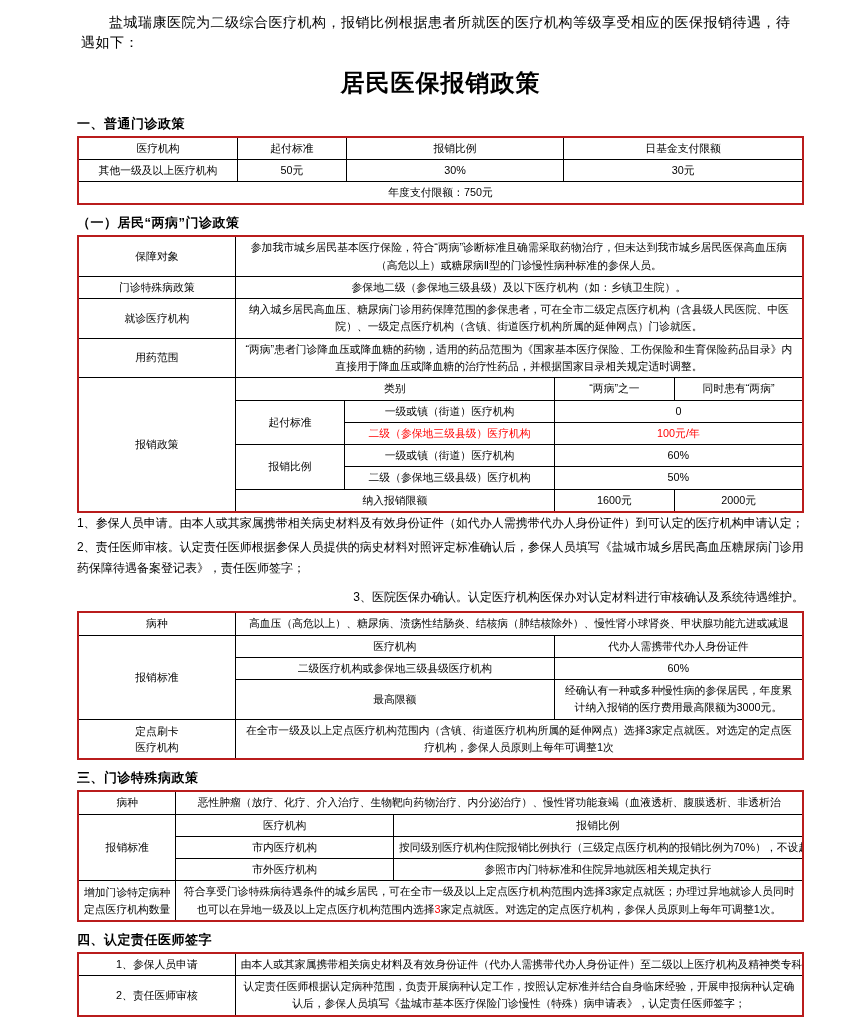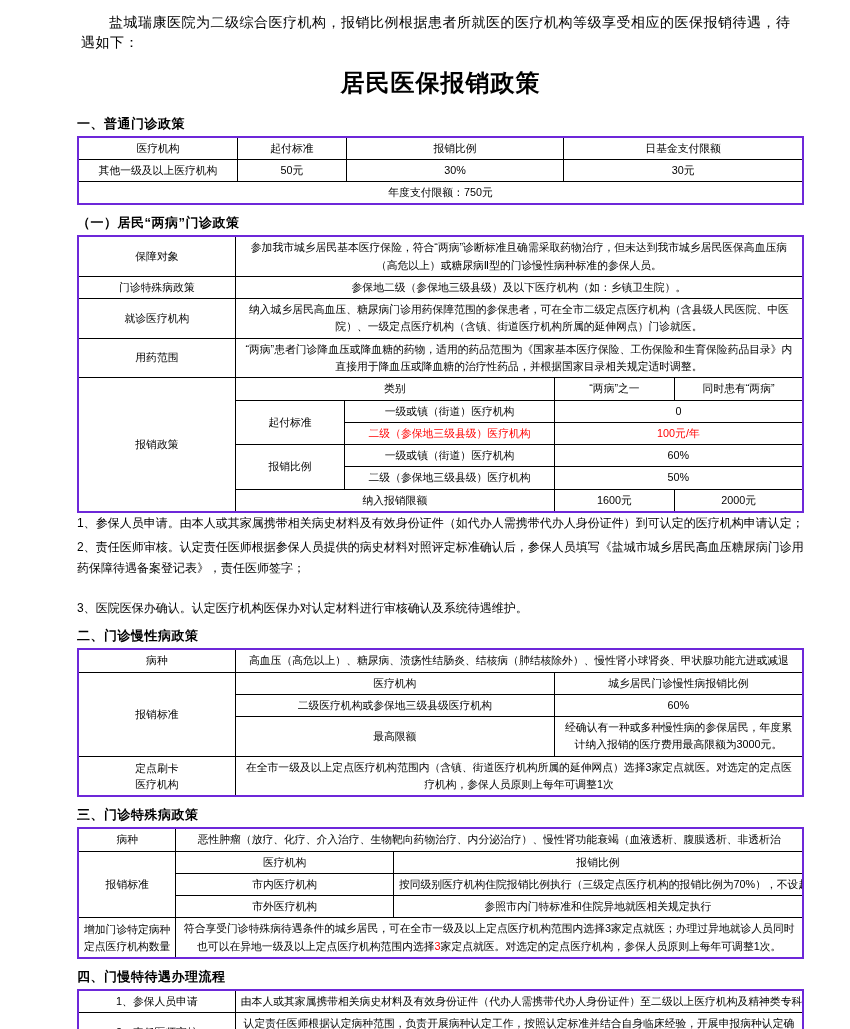--- a/index.html
+++ b/index.html
@@ -16,36 +16,36 @@
   }
   .doc-title{
     font-size:24px;font-weight:bold;text-align:center;
     margin:14px 0 16px 0;letter-spacing:1px;
   }
   h2.sec{
     font-size:13px;font-weight:bold;margin:9px 0 3px 0;letter-spacing:.5px;
   }
   table.t{
     width:100%;border-collapse:collapse;table-layout:fixed;
-    border:2px solid #6d28d9;
+    border:2px solid #b91c1c;
   }
   table.t td{
     border:1px solid #000;
     font-size:10.8px;line-height:1.6;
     padding:2px 5px;text-align:center;vertical-align:middle;
     word-break:break-all;
   }
   td.left{text-align:left;}
   td.pad-sm{padding-top:4px;padding-bottom:4px;}
   td.pad-md{padding-top:7px;padding-bottom:7px;}
   td.pad-lg{padding-top:10px;padding-bottom:10px;}
   td.nowrap{white-space:nowrap;overflow:hidden;word-break:keep-all;}
   .red{color:#ff0000;}
   .flow-list p{margin:0 0 4px 0;font-size:12px;line-height:1.7;}
-  .flow-list p.gap{margin-top:20px;}
+  .flow-list p.gap{margin-top:9px;text-align:right;}
   .small{font-size:10.4px;}
   .stack span{display:block;line-height:1.5;}
 </style>
 </head>
 <body>
 
 <div class="page">
 
   <p class="intro">盐城瑞康医院为二级综合医疗机构，报销比例根据患者所就医的医疗机构等级享受相应的医保报销待遇，待遇如下：</p>
 
@@ -135,36 +135,35 @@
     </tr>
   </tbody>
     </table>
 
   <div class="flow-list">
     <p>1、参保人员申请。由本人或其家属携带相关病史材料及有效身份证件（如代办人需携带代办人身份证件）到可认定的医疗机构申请认定；</p>
     <p>2、责任医师审核。认定责任医师根据参保人员提供的病史材料对照评定标准确认后，参保人员填写《盐城市城乡居民高血压糖尿病门诊用药保障待遇备案登记表》，责任医师签字；</p>
     <p class="gap">3、医院医保办确认。认定医疗机构医保办对认定材料进行审核确认及系统待遇维护。</p>
   </div>
 
-  <h2 class="sec">二、门诊慢性病政策</h2>
   <table class="t">
     <colgroup>
         <col style="width:21.7%">
         <col style="width:44%">
         <col style="width:34.3%">
       </colgroup>
     <tbody>
         <tr>
       <td>病种</td>
       <td colspan="2" class="left nowrap">高血压（高危以上）、糖尿病、溃疡性结肠炎、结核病（肺结核除外）、慢性肾小球肾炎、甲状腺功能亢进或减退</td>
     </tr>
     <tr>
       <td rowspan="3">报销标准</td>
       <td>医疗机构</td>
-      <td>城乡居民门诊慢性病报销比例</td>
+      <td>代办人需携带代办人身份证件</td>
     </tr>
     <tr>
       <td>二级医疗机构或参保地三级县级医疗机构</td>
       <td>60%</td>
     </tr>
     <tr>
       <td class="pad-md">最高限额</td>
       <td class="left small">经确认有一种或多种慢性病的参保居民，年度累计纳入报销的医疗费用最高限额为3000元。</td>
     </tr>
     <tr>
@@ -205,21 +204,21 @@
     <tr>
       <td class="stack small">
         <span>增加门诊特定病种</span>
         <span>定点医疗机构数量</span>
       </td>
       <td colspan="2" class="left small"><span>符合享受门诊特殊病待遇条件的城乡居民，可在全市一级及以上定点医疗机构范围内选择3家定点就医；办理过异地就诊人员同时也可以在异地一级及以上定点医疗机构范围内选择</span><span class="red">3</span><span>家定点就医。对选定的定点医疗机构，参保人员原则上每年可调整1次。</span></td>
     </tr>
   </tbody>
     </table>
 
-  <h2 class="sec">四、门慢特待遇办理流程</h2>
+  <h2 class="sec">四、认定责任医师签字</h2>
   <table class="t">
     <colgroup>
         <col style="width:21.7%">
         <col style="width:78.3%">
       </colgroup>
     <tbody>
         <tr>
       <td class="left">1、参保人员申请</td>
       <td class="left nowrap">由本人或其家属携带相关病史材料及有效身份证件（代办人需携带代办人身份证件）至二级以上医疗机构及精神类专科医疗机</td>
     </tr>

